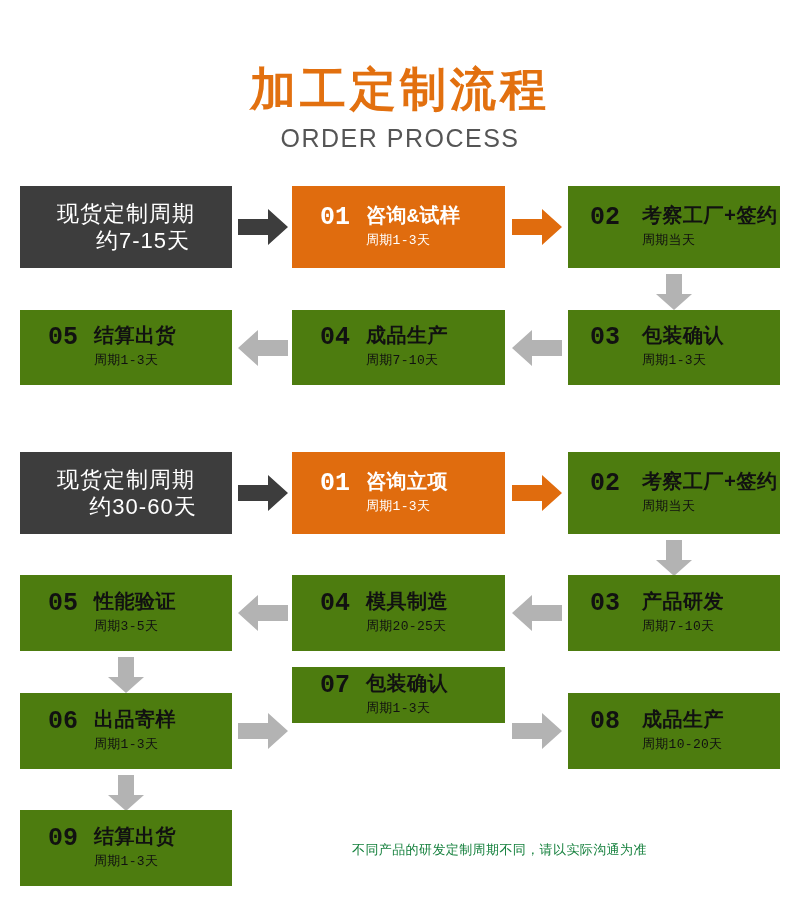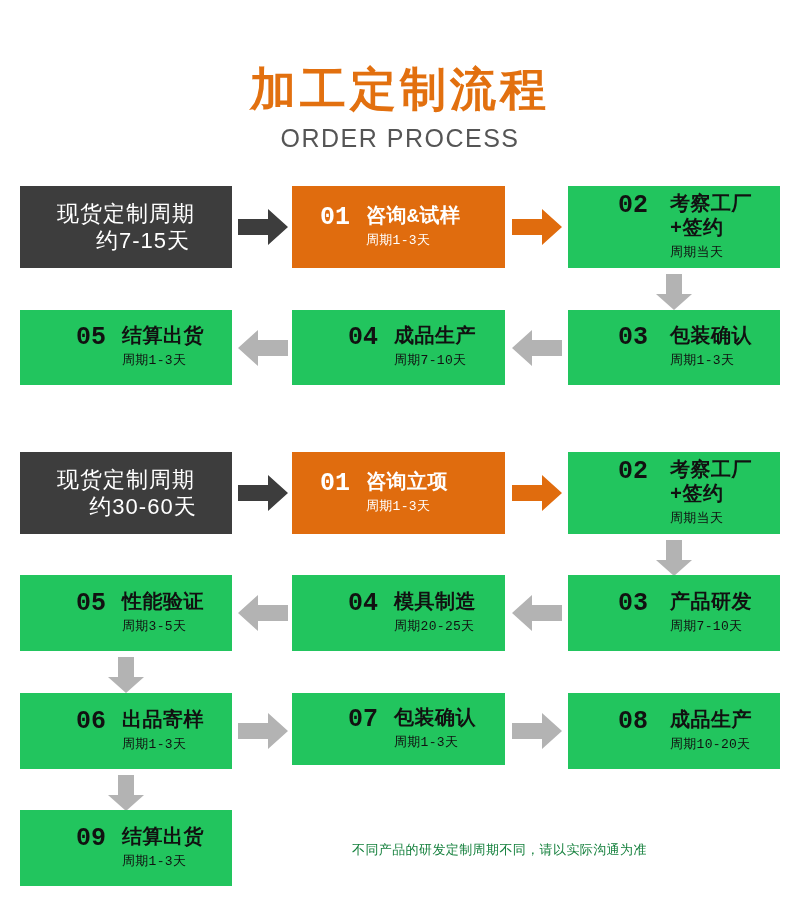--- a/index.html
+++ b/index.html
@@ -51,21 +51,21 @@
 
   .box {
     position: absolute;
     box-sizing: border-box;
     display: flex;
     flex-direction: column;
     justify-content: center;
   }
   .box.dark   { background: #3d3d3d; }
   .box.orange { background: #e06c0e; }
-  .box.gray   { background: #22c55e; padding-left: 28px; }
+  .box.gray   { background: #4d7c0f; }
 
   
   .box.period {
     align-items: center;
     text-align: center;
   }
   .box.period .p-line1 {
     color: #ffffff;
     font-size: 22px;
     line-height: 1.25;
@@ -331,21 +331,21 @@
       </div>
     </div>
   </div>
 
   <div class="arrow" style="left:238px; top:711px;">
     <svg width="50" height="40" viewBox="0 0 50 40">
       <polygon points="0,12 30,12 30,2 50,20 30,38 30,28 0,28" fill="#b3b3b3"></polygon>
     </svg>
   </div>
 
-  <div class="box gray" style="left:292px; top:693px; width:213px; height:72px;">
+  <div class="box gray" style="left:292px; top:667px; width:213px; height:56px;">
     <div class="step-inner">
       <div class="step-num">07</div>
       <div class="step-texts">
         <div class="step-label">包装确认</div>
         <div class="step-sub">周期1-3天</div>
       </div>
     </div>
   </div>
 
   <div class="arrow" style="left:512px; top:711px;">

